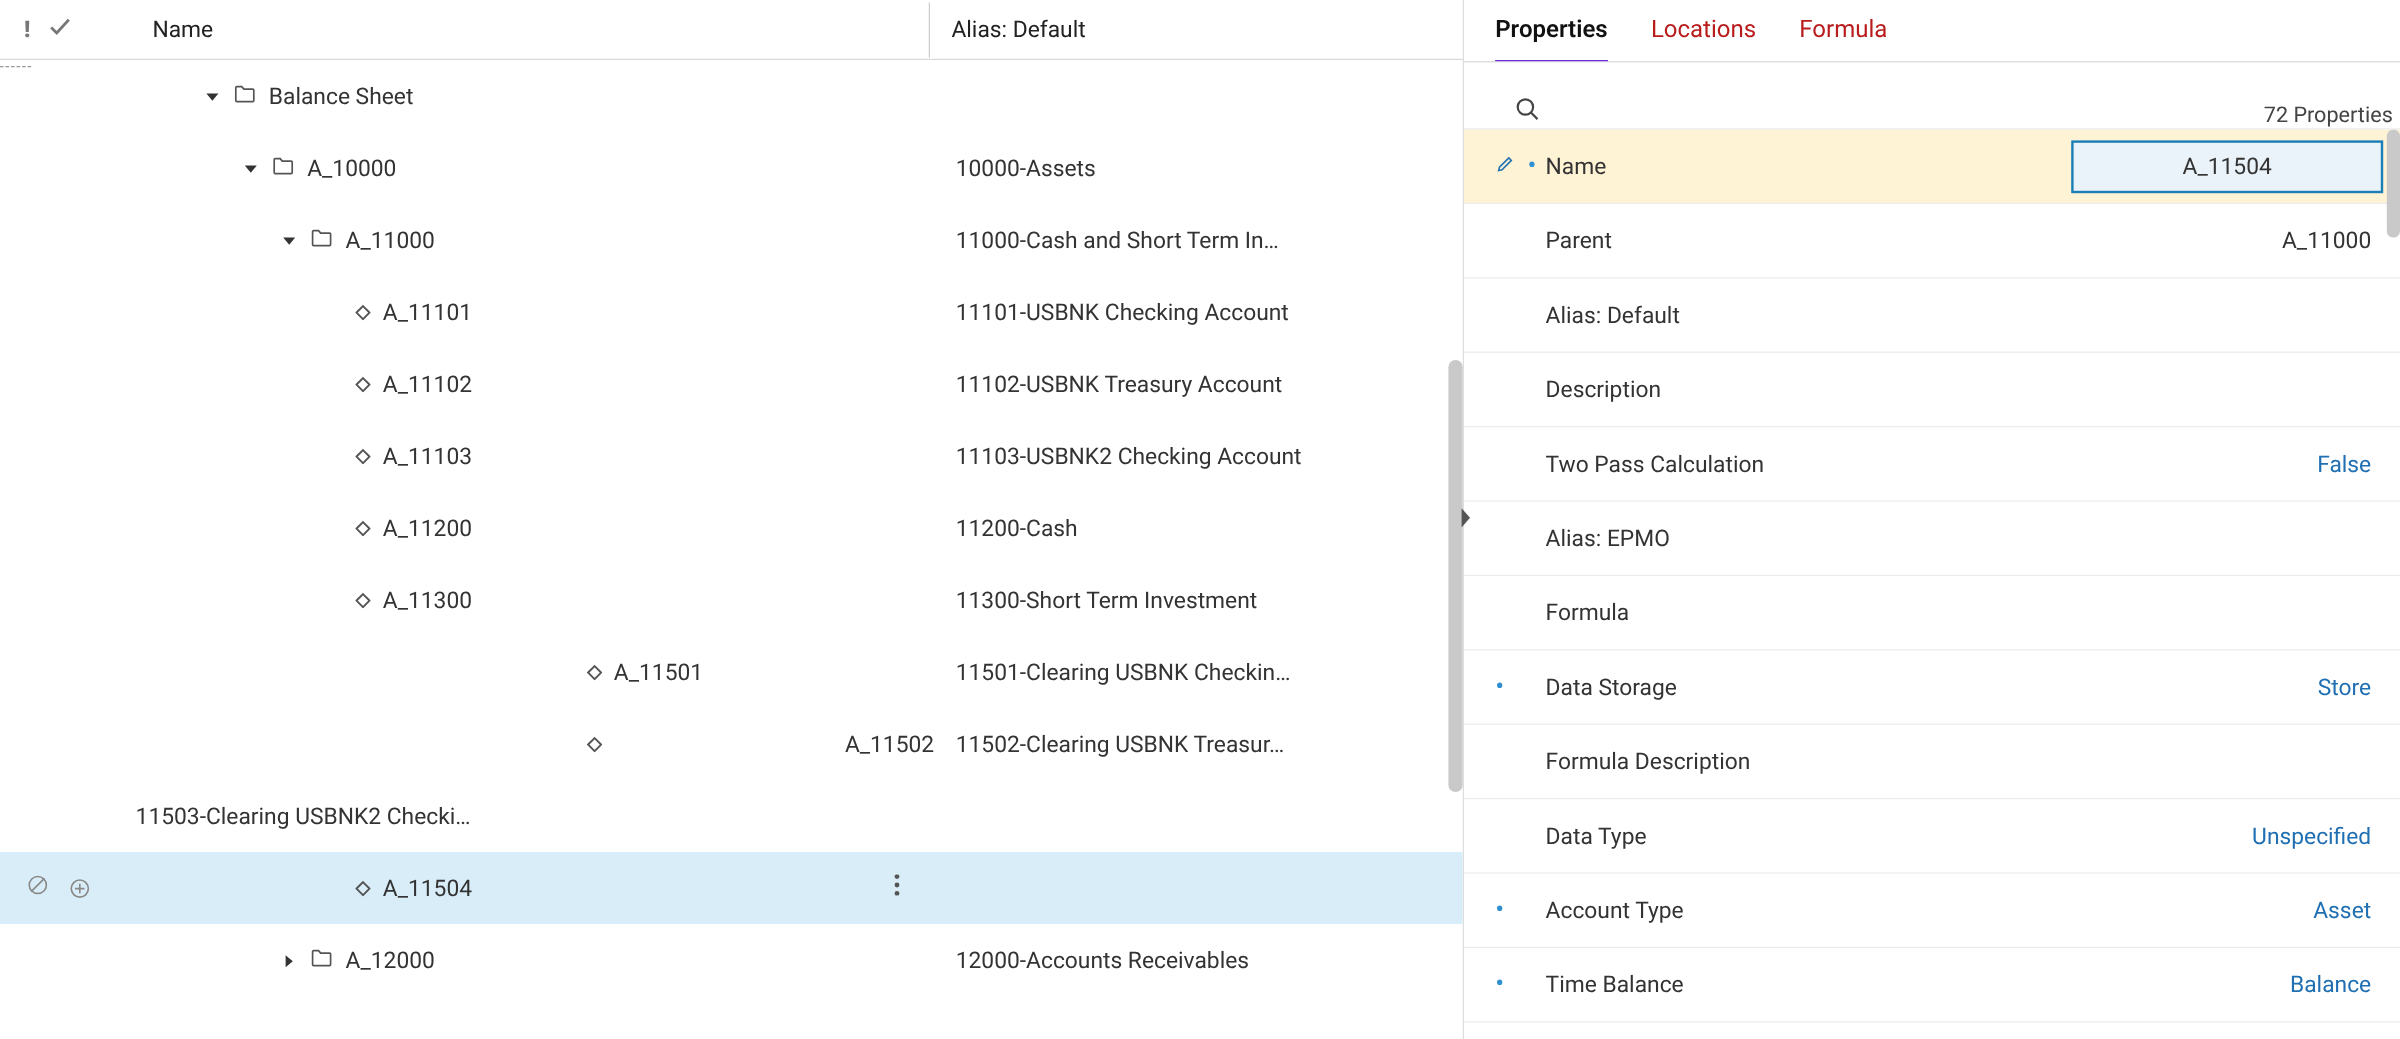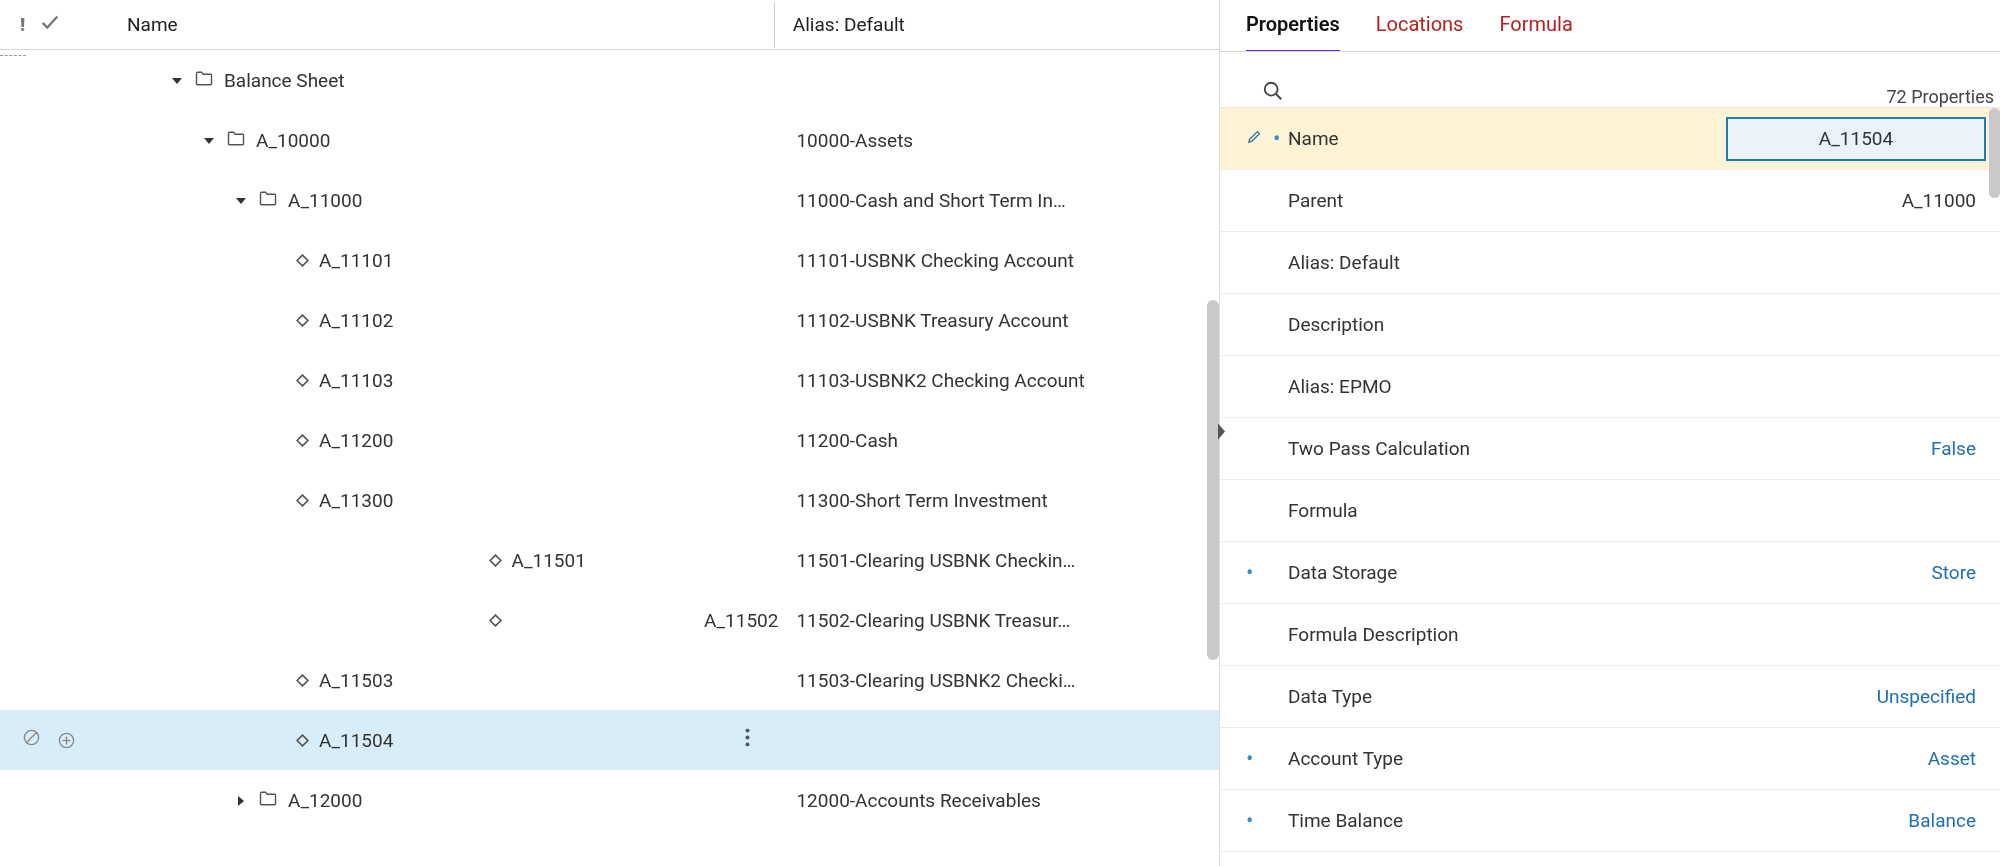--- a/index.html
+++ b/index.html
@@ -192,27 +192,20 @@
           <span class="spacer"></span>
           <span class="leaf-icon"><svg viewBox="0 0 12 12" fill="none" stroke="#555" stroke-width="1.5">
               <polygon points="6,1 11,6 6,11 1,6"></polygon>
             </svg></span>
           <span>A_11502</span>
         </div>
         <div class="alias-cell">11502-Clearing USBNK Treasur…</div>
       </div>
       <div class="tree-row">
         <div class="row-gutter"></div>
-        <div class="name-cell" style="padding-left: 177px;">
-          <span class="spacer"></span>
-          <span class="leaf-icon"><svg viewBox="0 0 12 12" fill="none" stroke="#555" stroke-width="1.5">
-              <polygon points="6,1 11,6 6,11 1,6"></polygon>
-            </svg></span>
-          <span>A_11503</span>
-        </div>
         <div class="alias-cell">11503-Clearing USBNK2 Checki…</div>
       </div>
       <div class="tree-row selected">
         <div class="row-gutter">
           <span><svg viewBox="0 0 24 24" fill="none" stroke="#888" stroke-width="1.7">
               <circle cx="12" cy="12" r="9"></circle>
               <line x1="5" y1="19" x2="19" y2="5"></line>
             </svg></span>
           <span class="add-circle"><svg viewBox="0 0 24 24" fill="none" stroke="#888" stroke-width="1.7">
               <circle cx="12" cy="12" r="9"></circle>
@@ -293,30 +286,30 @@
         <div class="prop-label">Alias: Default</div>
         <div class="prop-value"></div>
       </div>
       <div class="prop-row">
         <div class="prow-icons"></div>
         <div class="prop-label">Description</div>
         <div class="prop-value"></div>
       </div>
       <div class="prop-row">
         <div class="prow-icons"></div>
-        <div class="prop-label">Alias: EPMO</div>
-        <div class="prop-value"></div>
-      </div>
-      <div class="prop-row">
-        <div class="prow-icons"></div>
         <div class="prop-label">Two Pass Calculation</div>
         <div class="prop-value link">False</div>
       </div>
       <div class="prop-row">
         <div class="prow-icons"></div>
+        <div class="prop-label">Alias: EPMO</div>
+        <div class="prop-value"></div>
+      </div>
+      <div class="prop-row">
+        <div class="prow-icons"></div>
         <div class="prop-label">Formula</div>
         <div class="prop-value"></div>
       </div>
       <div class="prop-row">
         <div class="prow-icons">
           <span class="dot">•</span>
         </div>
         <div class="prop-label">Data Storage</div>
         <div class="prop-value link">Store</div>
       </div>

